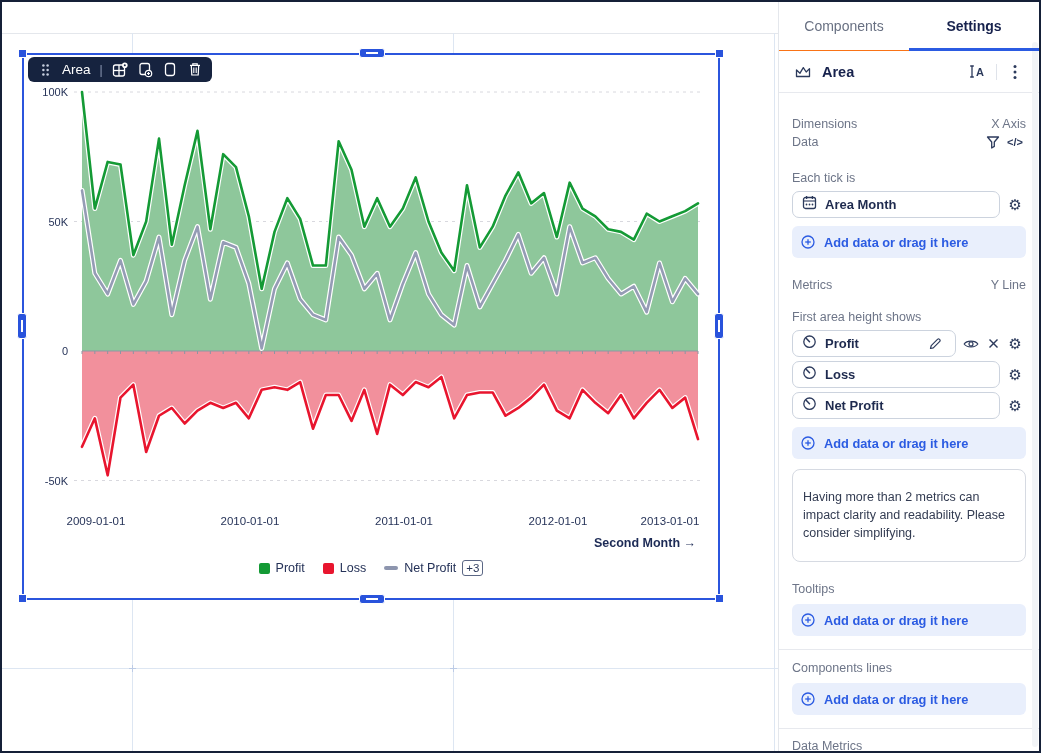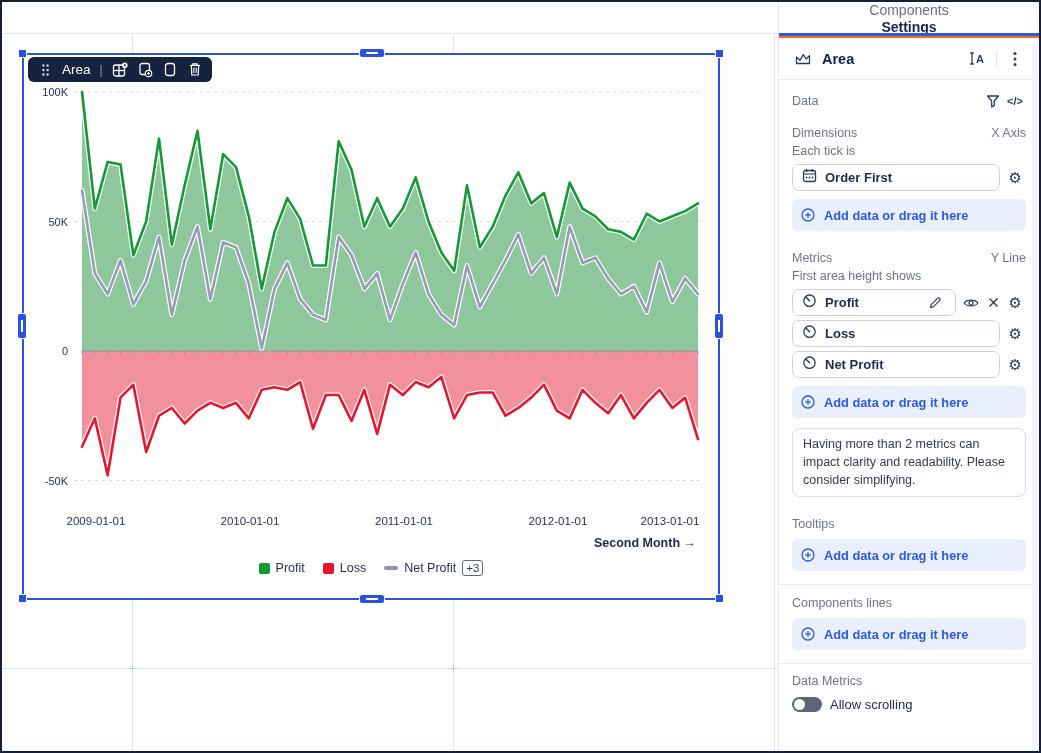--- a/index.html
+++ b/index.html
@@ -41,47 +41,47 @@
 
   
   .wtoolbar { position:absolute; left:4px; top:2px; height:25px; background:#16233f; border-radius:6px; display:flex; align-items:center; padding:0 9px; gap:9px; z-index:7; }
   .wtoolbar .ttl { color:#fff; font-size:13.5px; }
   .wtoolbar .sep { color:#8d99b5; font-size:12px; }
   .tbtn { display:flex; align-items:center; justify-content:center; width:16px; height:16px; cursor:pointer; }
 
   
   .panel { position:relative; width:261px; height:100%; background:#fff; border-left:1px solid #e4e7ec; flex:0 0 auto; }
   .scrollbar { position:absolute; right:1px; top:40px; bottom:4px; width:6px; background:#f2f4f7; border-radius:3px; }
-  .tabs { display:flex; height:36px; border-bottom:3px solid #f97316;flex-direction:column; }
+  .tabs { display:flex; height:49px; border-bottom:1px solid #f97316; }
   .tab { flex:1; display:flex; align-items:center; justify-content:center; font-size:14px; color:#687082; position:relative; cursor:pointer; }
   .tab.active { color:#17224d; font-weight:bold; }
   .tab.active::after { content:''; position:absolute; left:0; right:0; bottom:-1px; height:3px; background:#2b5be2; }
 
   .phead { height:42px; display:flex; align-items:center; padding:0 13px; border-bottom:1px solid #e7e9ee; }
   .phead .ptitle { font-size:14.5px; font-weight:bold; color:#17224d; margin-left:8px; flex:1; }
   .vdiv { width:1px; height:16px; background:#dfe3ea; margin:0 7px; }
   .ibtn { display:flex; align-items:center; justify-content:center; width:22px; height:22px; cursor:pointer; color:#2c3a5c; }
   .gear-glyph { font-size:15px; color:#2c3a5c; line-height:1; }
 
   .pbody { padding:10px 13px 8px 13px; }
   .rowline { display:flex; align-items:center; }
   .rowline .grow { flex:1; }
   .glabel { font-size:12.5px; color:#6d7588; }
-  .sublabel { font-size:12.5px; color:#6d7588; margin:4px 0 6px; }
+  .sublabel { font-size:12.5px; color:#6d7588; margin:18px 0 6px; }
   .mt14 { margin-top:14px; } .mt20 { margin-top:20px; }
 
   .fieldrow { display:flex; align-items:center; margin-top:4px; }
   .field { flex:1; height:27px; border:1px solid #ccd3de; border-radius:7px; background:#fff; display:flex; align-items:center; padding:0 9px; gap:8px; cursor:pointer; }
   .field .fval { font-size:13px; font-weight:bold; color:#1e2a4e; flex:1; }
   .gearbtn { width:26px; display:flex; justify-content:flex-end; }
 
   .adddata { margin-top:8px; height:27px; background:#e9effc; border-radius:6px; display:flex; align-items:center; padding:16px 9px; gap:9px; cursor:pointer; }
   .adddata span.txt { color:#2b5be2; font-size:12.8px; font-weight:bold; }
 
-  .notebox { margin-top:10px; border:1px solid #d6dae2; border-radius:8px; padding:7px 10px; font-size:12.5px; color:#333c52; line-height:1.42; }
+  .notebox { margin-top:10px; border:1px solid #d6dae2; border-radius:8px; padding:19px 10px; font-size:12.5px; color:#333c52; line-height:1.42; }
 
   .hdiv { height:1px; background:#e7e9ee; margin:13px -13px 0; }
 
   .togglerow { display:flex; align-items:center; gap:8px; margin-top:9px; }
   .toggle { width:30px; height:15px; border-radius:8px; background:#5d6675; position:relative; cursor:pointer; flex:0 0 auto; }
   .toggle::after { content:''; position:absolute; left:2px; top:2px; width:11px; height:11px; border-radius:50%; background:#fff; }
   .togglelabel { font-size:13px; color:#222d4e; }
 </style>
 </head>
 <body>
@@ -276,49 +276,49 @@
             <g fill="#2c3a5c">
           <circle cx="2" cy="2.5" r="1.5"></circle>
               <circle cx="2" cy="8" r="1.5"></circle>
               <circle cx="2" cy="13.5" r="1.5"></circle>
             </g>
           </svg>
       </span>
     </div>
 
     <div class="pbody">
+      <div class="rowline mt14">
+        <span class="glabel grow">Dimensions</span>
+        <span class="glabel">X Axis</span>
+      </div>
+
       <div class="rowline">
         <span class="glabel grow">Data</span>
         <span class="ibtn">
           <svg width="14" height="14" viewBox="0 0 14 14">
             <path d="M1.5 2 H12.5 L8.3 7 V11.4 L5.7 13 V7 Z" fill="none" stroke="#2c3a5c" stroke-width="1.3" stroke-linejoin="round"></path>
           </svg>
         </span>
         <span class="ibtn" style="font-size:11px; font-weight:bold; color:#2c3a5c;">&lt;/&gt;</span>
-      </div>
-
-      <div class="rowline mt14">
-        <span class="glabel grow">Dimensions</span>
-        <span class="glabel">X Axis</span>
       </div>
       <div class="sublabel">Each tick is</div>
       <div class="fieldrow">
         <div class="field">
           <span>
             <svg width="15" height="15" viewBox="0 0 15 15">
               <rect x="1.5" y="2.5" width="12" height="11" rx="2" fill="none" stroke="#2c3a5c" stroke-width="1.3"></rect>
               <line x1="4.6" y1="1" x2="4.6" y2="4" stroke="#2c3a5c" stroke-width="1.3"></line>
               <line x1="10.4" y1="1" x2="10.4" y2="4" stroke="#2c3a5c" stroke-width="1.3"></line>
               <line x1="1.5" y1="6" x2="13.5" y2="6" stroke="#2c3a5c" stroke-width="1.1"></line>
               <circle cx="4.5" cy="9.5" r="0.9" fill="#2c3a5c"></circle>
                 <circle cx="7.5" cy="9.5" r="0.9" fill="#2c3a5c"></circle>
                 <circle cx="10.5" cy="9.5" r="0.9" fill="#2c3a5c"></circle>
             </svg>
           </span>
-          <span class="fval">Order First</span>
+          <span class="fval">Area Month</span>
         </div>
         <span class="gearbtn">
             <span class="ibtn">
               <span class="gear-glyph">⚙</span>
             </span>
           </span>
       </div>
       <div class="adddata">
         <svg width="14" height="14" viewBox="0 0 14 14">
           <circle cx="7" cy="7" r="6" fill="none" stroke="#2b5be2" stroke-width="1.3"></circle>

